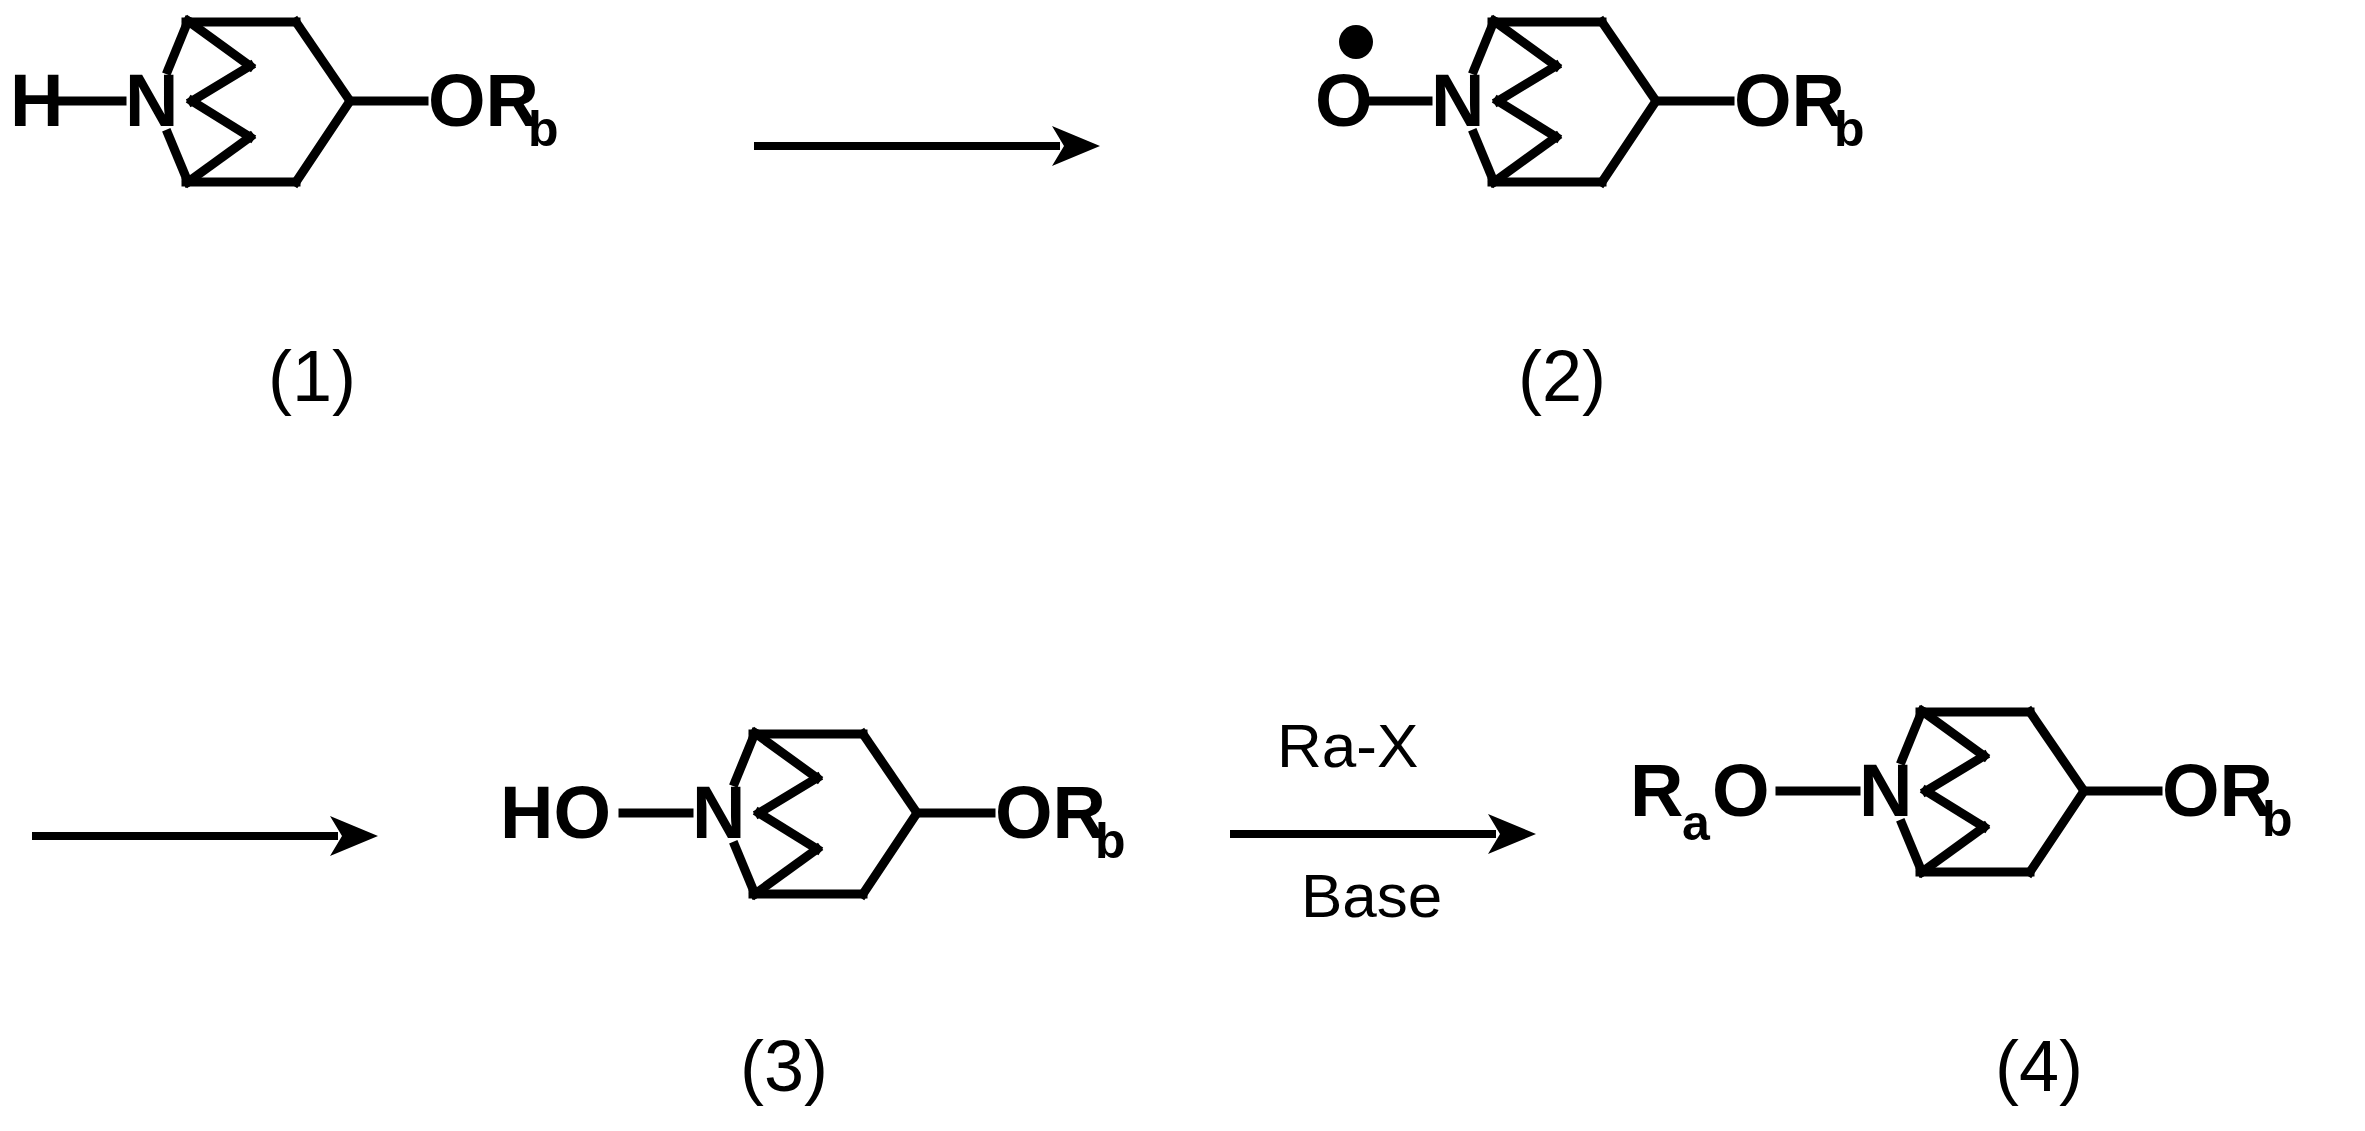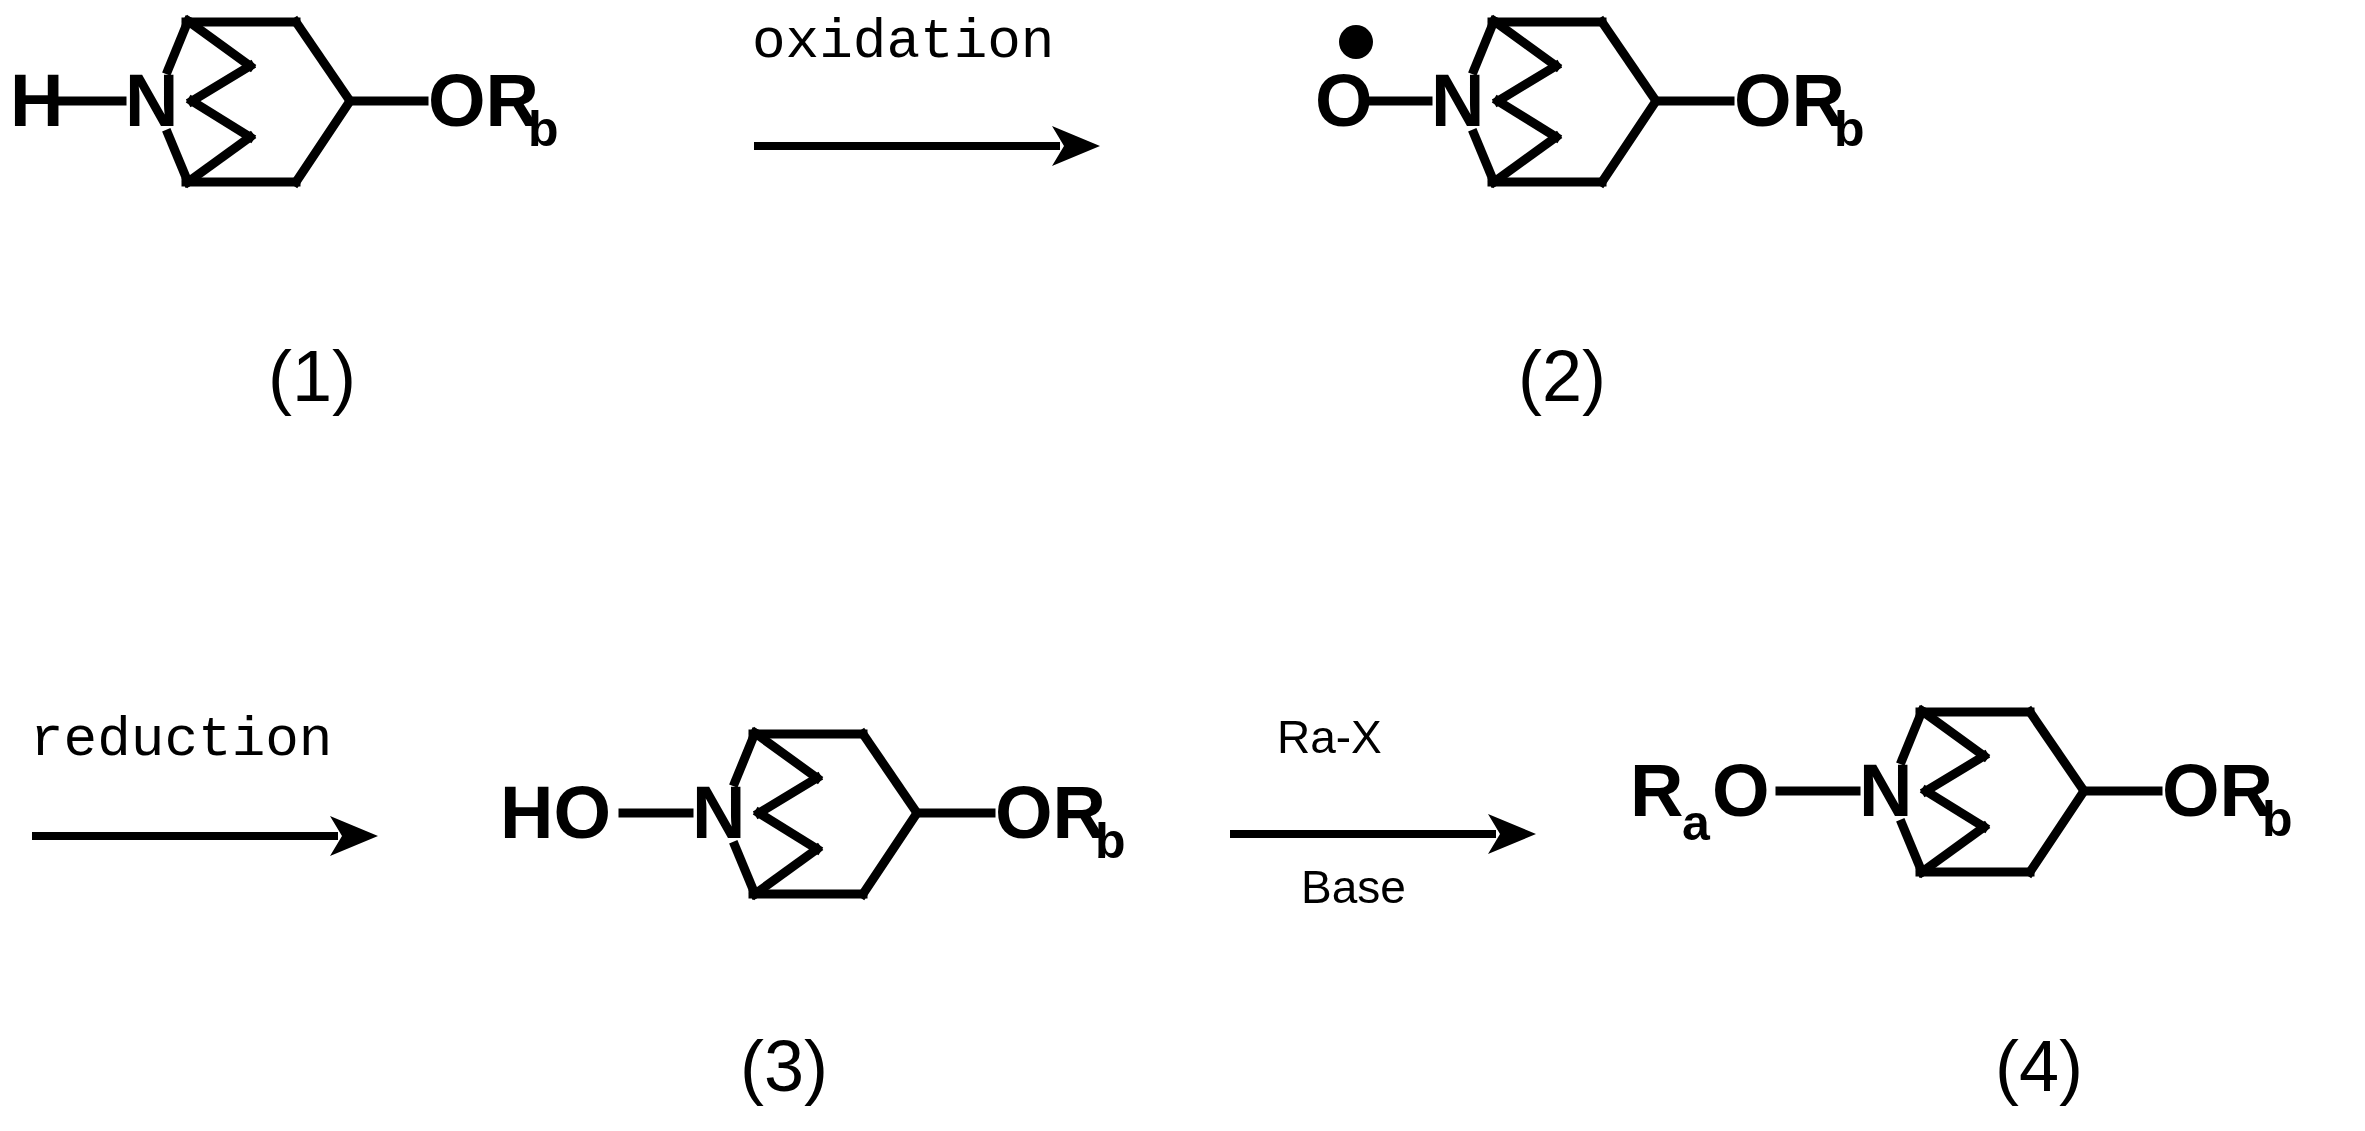--- a/index.html
+++ b/index.html
@@ -42,21 +42,21 @@
     font-family: "Liberation Mono", monospace;
     font-size: 56px;
     font-weight: 400;
     color: #000000;
     white-space: nowrap;
     letter-spacing: 0px;
   }
   .reagent-sans {
     position: absolute;
     font-family: "Liberation Sans", sans-serif;
-    font-size: 46px;
+    font-size: 62px;
     font-weight: 400;
     color: #000000;
     white-space: nowrap;
   }
 
   
   .compound-number {
     position: absolute;
     font-family: "Liberation Sans", sans-serif;
     font-size: 72px;
@@ -101,21 +101,20 @@
         <line x1="350" y1="101" x2="424" y2="101"></line>
       </g>
       <text class="atom-label" x="10" y="126">H</text>
       <text class="atom-label" x="125" y="126">N</text>
       <text class="atom-label" x="428" y="126">OR</text>
       <text class="atom-sub" x="528" y="146">b</text>
     </svg>
   </div>
   <div class="compound-number" style="left:268px; top:335px;">(1)</div>
 
-  <div class="reagent-mono" style="left:752px; top:10px;">oxidation</div>
   <div class="arrow-wrap" style="left:752px; top:118px;">
     <svg width="350" height="56" viewBox="0 0 350 56">
       <line x1="2" y1="28" x2="308" y2="28" stroke="#000000" stroke-width="8"></line>
       <polygon points="300,8 348,28 300,48 312,28" fill="#000000"></polygon>
     </svg>
   </div>
 
   <div class="structure" style="left:1290px; top:0px;">
     <svg width="600" height="220" viewBox="0 0 600 220">
       <g fill="none" stroke="#000000" stroke-width="9" stroke-linecap="square" stroke-linejoin="miter">
@@ -134,21 +133,20 @@
       </g>
       <circle cx="66" cy="42" r="17" fill="#000000"></circle>
       <text class="atom-label" x="25" y="126">O</text>
       <text class="atom-label" x="141" y="126">N</text>
       <text class="atom-label" x="444" y="126">OR</text>
       <text class="atom-sub" x="544" y="146">b</text>
     </svg>
   </div>
   <div class="compound-number" style="left:1518px; top:335px;">(2)</div>
 
-  <div class="reagent-mono" style="left:30px; top:708px;">reduction</div>
   <div class="arrow-wrap" style="left:30px; top:808px;">
     <svg width="350" height="56" viewBox="0 0 350 56">
       <line x1="2" y1="28" x2="308" y2="28" stroke="#000000" stroke-width="8"></line>
       <polygon points="300,8 348,28 300,48 312,28" fill="#000000"></polygon>
     </svg>
   </div>
 
   <div class="structure" style="left:470px; top:712px;">
     <svg width="620" height="220" viewBox="0 0 620 220">
       <g fill="none" stroke="#000000" stroke-width="9" stroke-linecap="square" stroke-linejoin="miter">

